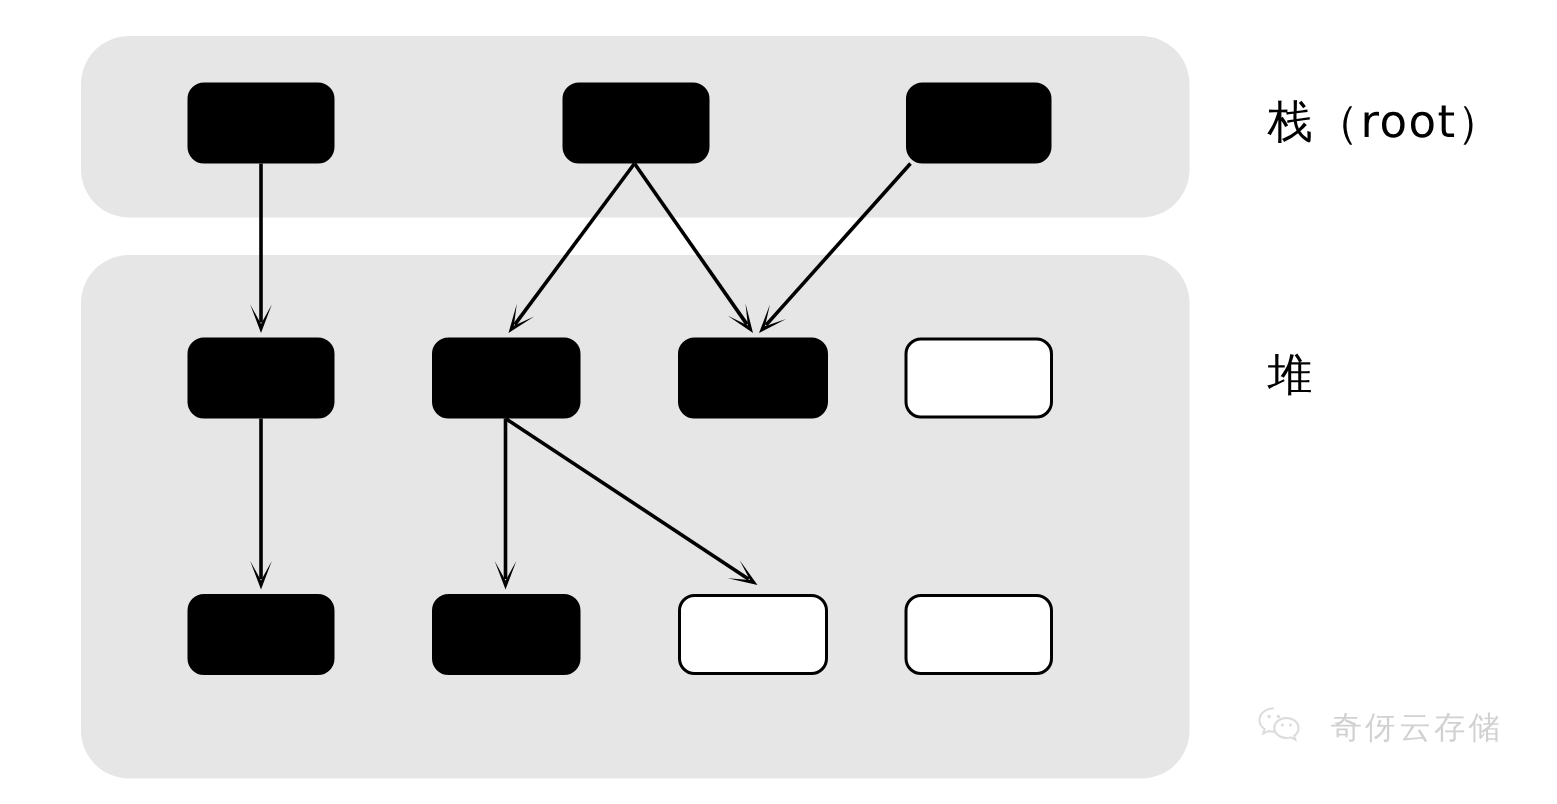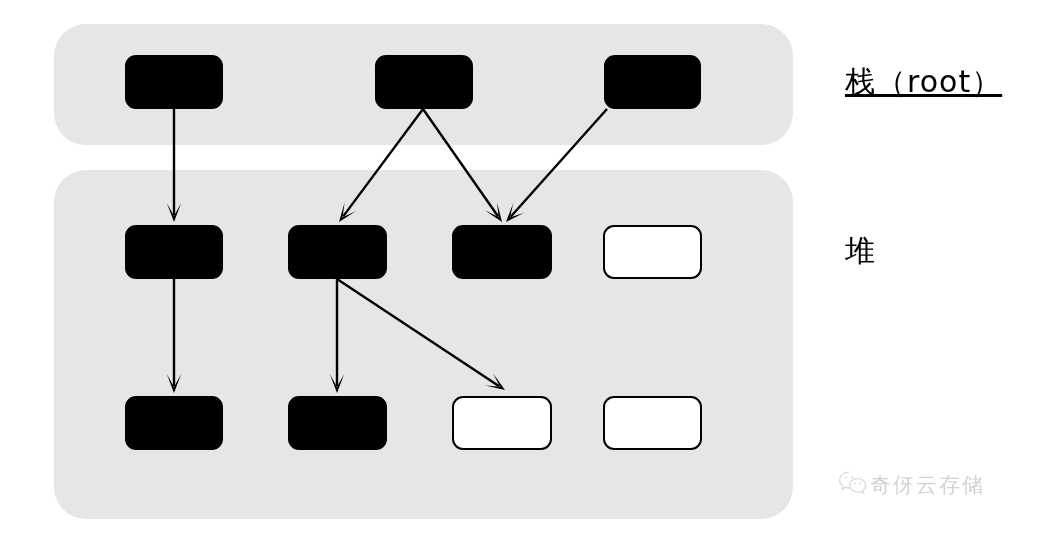--- a/index.html
+++ b/index.html
@@ -43,21 +43,21 @@
     white-space:nowrap;
     text-align:center;
   }
 
   svg.edges{position:absolute;left:0;top:0;width:1038px;height:536px;overflow:visible;}
 
   .watermark{
     position:absolute;
     display:flex;
     align-items:center;
-    gap:2px;
+    gap:19px;
     opacity:0.45;
   }
   .watermark .wm-text{
     font-size:21px;
     color:#9a9a9a;
     letter-spacing:2px;
     white-space:nowrap;
   }
 </style>
 </head>
@@ -106,21 +106,21 @@
       <div class="node filled" style="left: 125px; top: 225px; width: 98px; height: 54px;"></div>
       <div class="node filled" style="left: 288px; top: 225px; width: 99px; height: 54px;"></div>
       <div class="node filled" style="left: 452px; top: 225px; width: 100px; height: 54px;"></div>
       <div class="node empty" style="left: 603px; top: 225px; width: 99px; height: 54px;"></div>
       <div class="node filled" style="left: 125px; top: 396px; width: 98px; height: 54px;"></div>
       <div class="node filled" style="left: 288px; top: 396px; width: 99px; height: 54px;"></div>
       <div class="node empty" style="left: 452px; top: 396px; width: 100px; height: 54px;"></div>
       <div class="node empty" style="left: 603px; top: 396px; width: 99px; height: 54px;"></div>
     </div>
 
-  <div class="side-label" id="label-stack" style="left: 845px; top: 67px; text-decoration: underline;">栈（root）</div>
+  <div class="side-label" id="label-stack" style="left: 845px; top: 67px;">栈（root）</div>
   <div class="side-label" id="label-heap" style="left: 845px; top: 236px;">堆</div>
 
 
   <div class="watermark" id="watermark" style="left: 838px; top: 470px;">
     <span>
       <svg width="30" height="26" viewBox="0 0 30 26" xmlns="http://www.w3.org/2000/svg">
         <g fill="none" stroke="#b0b0b0" stroke-width="1.3">
           <path d="M11.2 2.2C5.9 2.2 1.6 5.7 1.6 10c0 2.4 1.4 4.6 3.5 6l-1 3.1 3.6-1.8c1.1.3 2.3.5 3.5.5.3 0 .6 0 .9-.03"></path>
           <path d="M19.6 8.6c-4.5 0-8.1 3-8.1 6.7 0 3.7 3.6 6.7 8.1 6.7 1 0 2-.15 2.9-.43l3.1 1.6-.85-2.7c1.8-1.2 2.95-3.05 2.95-5.15 0-3.7-3.6-6.7-8.1-6.7z"></path>
         </g>

